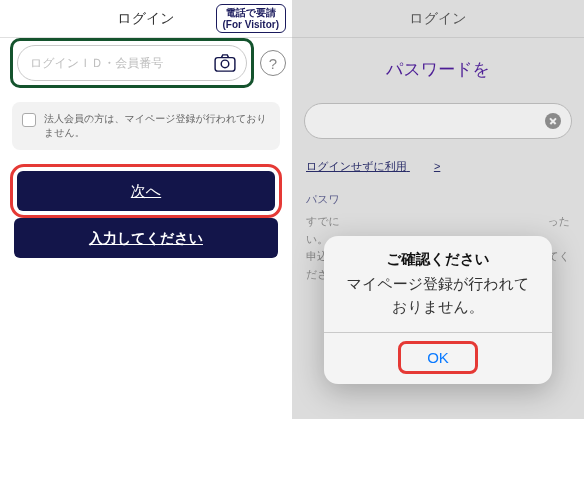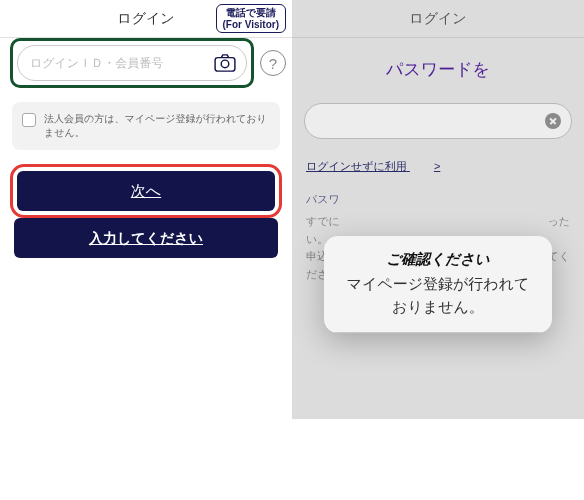--- a/index.html
+++ b/index.html
@@ -206,21 +206,20 @@
     border-radius: 14px;
     box-shadow: 0 8px 30px rgba(0,0,0,.25);
     overflow: hidden;
   }
   .alert-title {
     text-align: center;
     font-weight: 600;
     font-size: 14.5px;
     color: #111;
     padding: 14px 24px 2px;
-    font-style: italic;
   }
   .alert-msg {
     text-align: center;
     font-size: 15px;
     color: #333;
     padding: 2px 20px 14px;
     line-height: 1.5;
   }
   .alert-sep { height: 1px; background: #c9c9c9; }
   .alert-ok-row {
@@ -315,14 +314,19 @@
         <span>申込番</span>
         <span>てく</span>
       </div>
     <div>ださい</div>
   </div>
 
   <div class="alert">
     <div class="alert-title">ご確認ください</div>
     <div class="alert-msg">マイページ登録が行われておりません。</div>
     <div class="alert-sep"></div>
+    <div class="alert-ok-row">
+      <div class="alert-ok-hl">
+        <div class="alert-ok">OK</div>
+      </div>
+    </div>
   </div>
 </div>
 
 </body></html>

